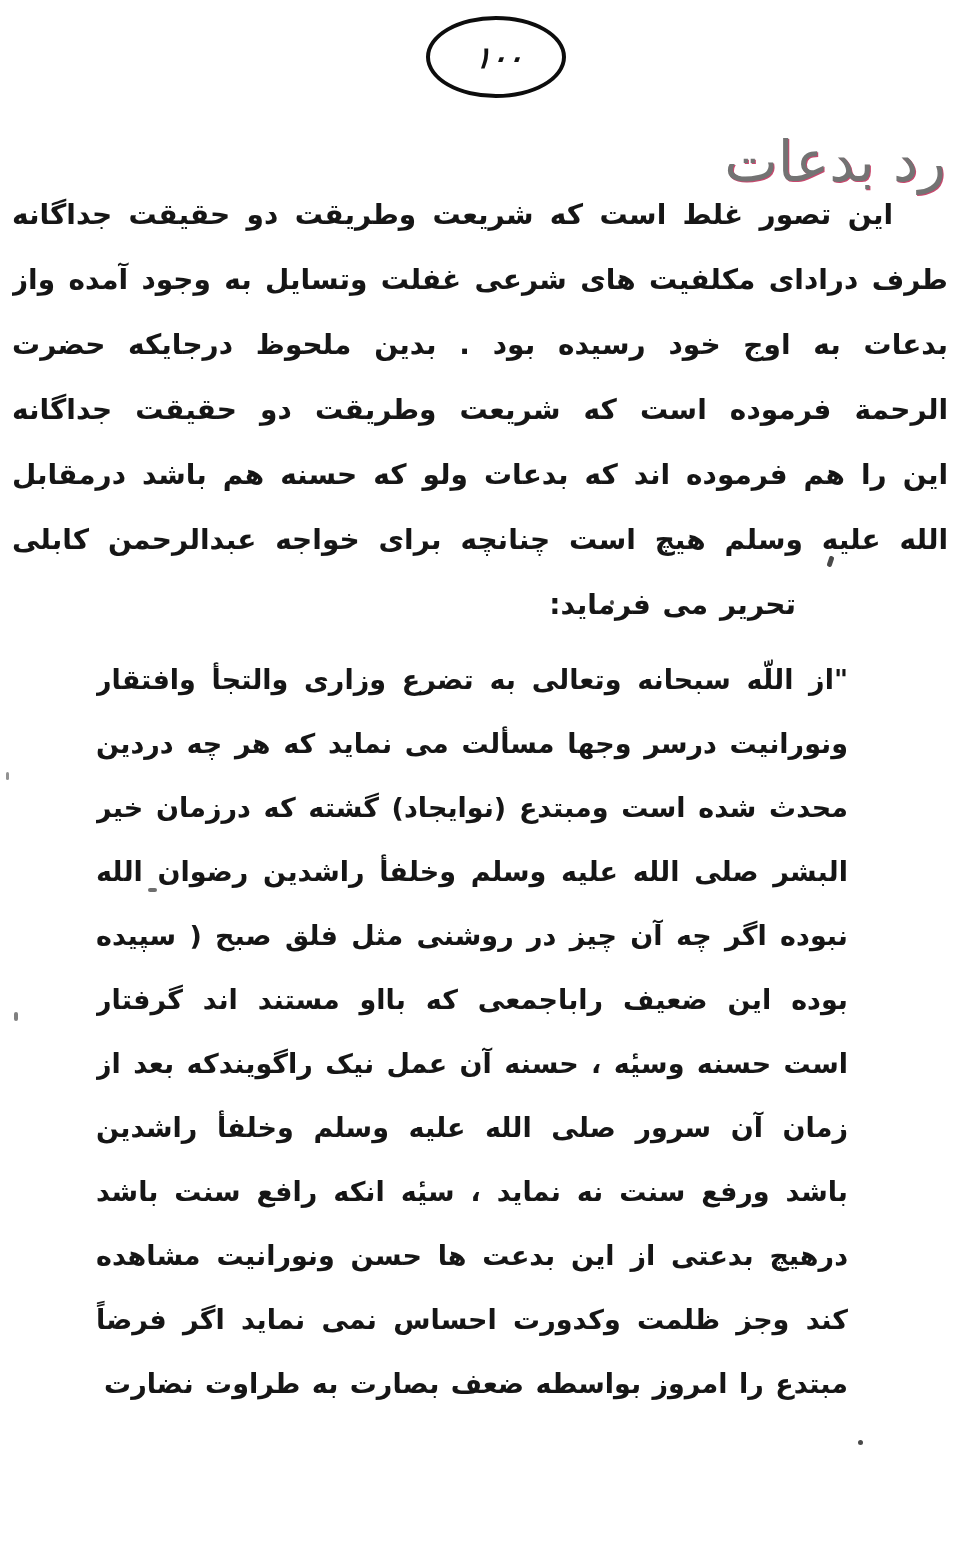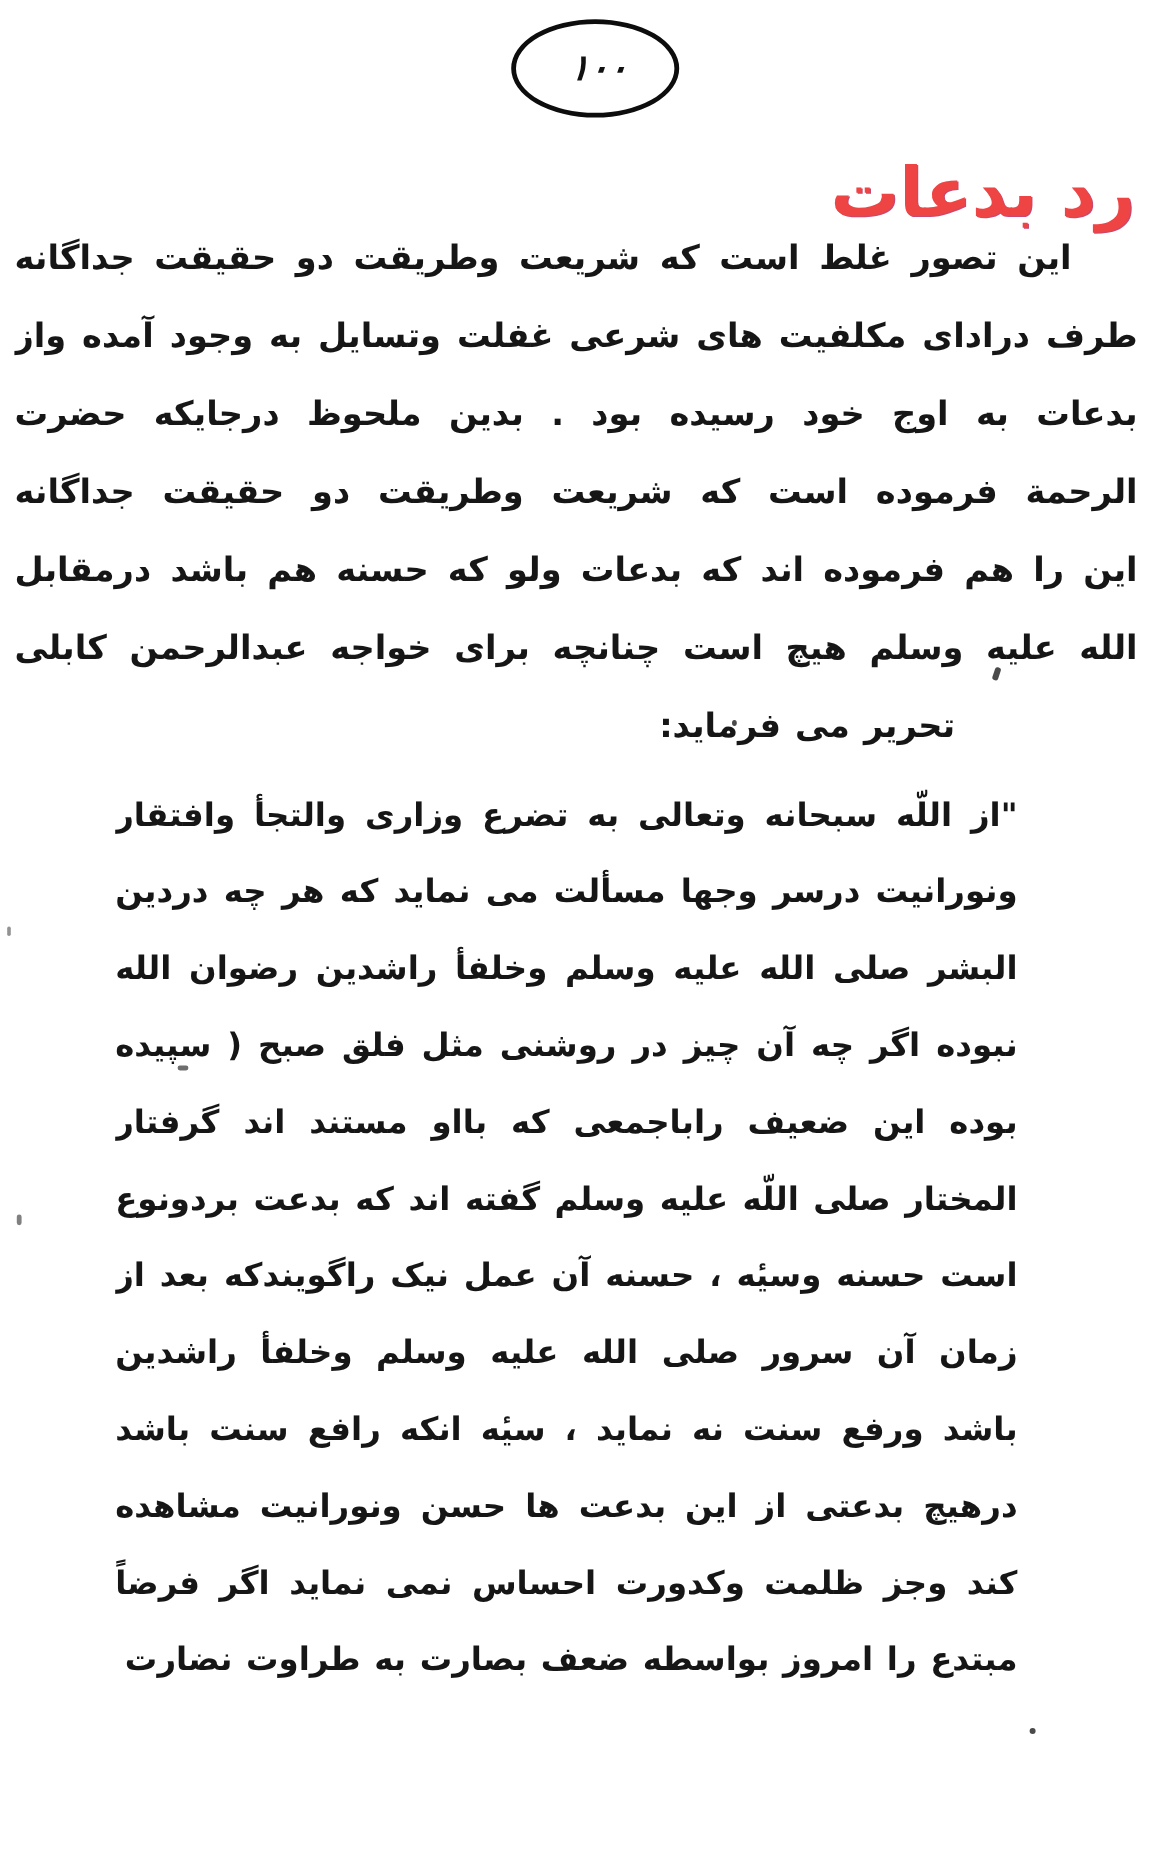--- a/index.html
+++ b/index.html
@@ -35,22 +35,22 @@
     padding-left: 7px; 
     transform: skewX(-6deg);
     color: #111;
   }
   .section-heading {
     position: absolute;
     top: 86px;
     right: 14px;
     direction: rtl;
     font-size: 57px;
-    font-weight: bold;
-    color: #ef4444;
+    font-weight: normal;
+    color: #737373;
     text-shadow: 1px 1px 0 #c9486e;
     letter-spacing: 1px;
     line-height: 74px;
   }
   .body-text {
     position: absolute;
     left: 12px;
     right: 12px;
     top: 182px;
     direction: rtl;
@@ -123,24 +123,24 @@
   <div class="line">بدعات به اوج خود رسیده بود . بدین ملحوظ درجایکه حضرت مجددعلیه</div>
   <div class="line">الرحمة فرموده است که شریعت وطریقت دو حقیقت جداگانه نیستند، درانجا</div>
   <div class="line">این را هم فرموده اند که بدعات ولو که حسنه هم باشد درمقابل سنت نبوی صلی</div>
   <div class="line">الله علیه وسلم هیچ است چنانچه برای خواجه عبدالرحمن کابلی دریک مکتوب</div>
   <div class="line short">تحریر می فرماید:</div>
 </div>
 
 <div class="quote" lang="fa">
   <div class="line">"از اللّه سبحانه وتعالی به تضرع وزاری والتجأ وافتقار وذل</div>
   <div class="line">ونورانیت درسر وجها مسألت می نماید که هر چه دردین</div>
+  <div class="line">محدث شده است ومبتدع (نوایجاد) گشته که درزمان خیر</div>
   <div class="line">البشر صلی الله علیه وسلم وخلفأ راشدین رضوان الله علیه او</div>
   <div class="line">نبوده اگر چه آن چیز در روشنی مثل فلق صبح ( سپیده صبح)</div>
   <div class="line">بوده این ضعیف راباجمعی که بااو مستند اند گرفتار عمل آن</div>
-  <div class="line">المختار صلی اللّه علیه وسلم گفته اند که بدعت بردونوع</div>
   <div class="line">است حسنه وسیٔه ، حسنه آن عمل نیک راگویندکه بعد از</div>
   <div class="line">زمان آن سرور صلی الله علیه وسلم وخلفأ راشدین پیداشده</div>
   <div class="line">باشد ورفع سنت نه نماید ، سیٔه انکه رافع سنت باشد این فقیر</div>
   <div class="line">درهیچ بدعتی از این بدعت ها حسن ونورانیت مشاهده نمی</div>
   <div class="line">کند وجز ظلمت وکدورت احساس نمی نماید اگر فرضاً عمل</div>
   <div class="line last">مبتدع را امروز بواسطه ضعف بصارت به طراوت نضارت بینند</div>
 </div>
 
 <div class="speck s1"></div>
 <div class="speck s2"></div>

